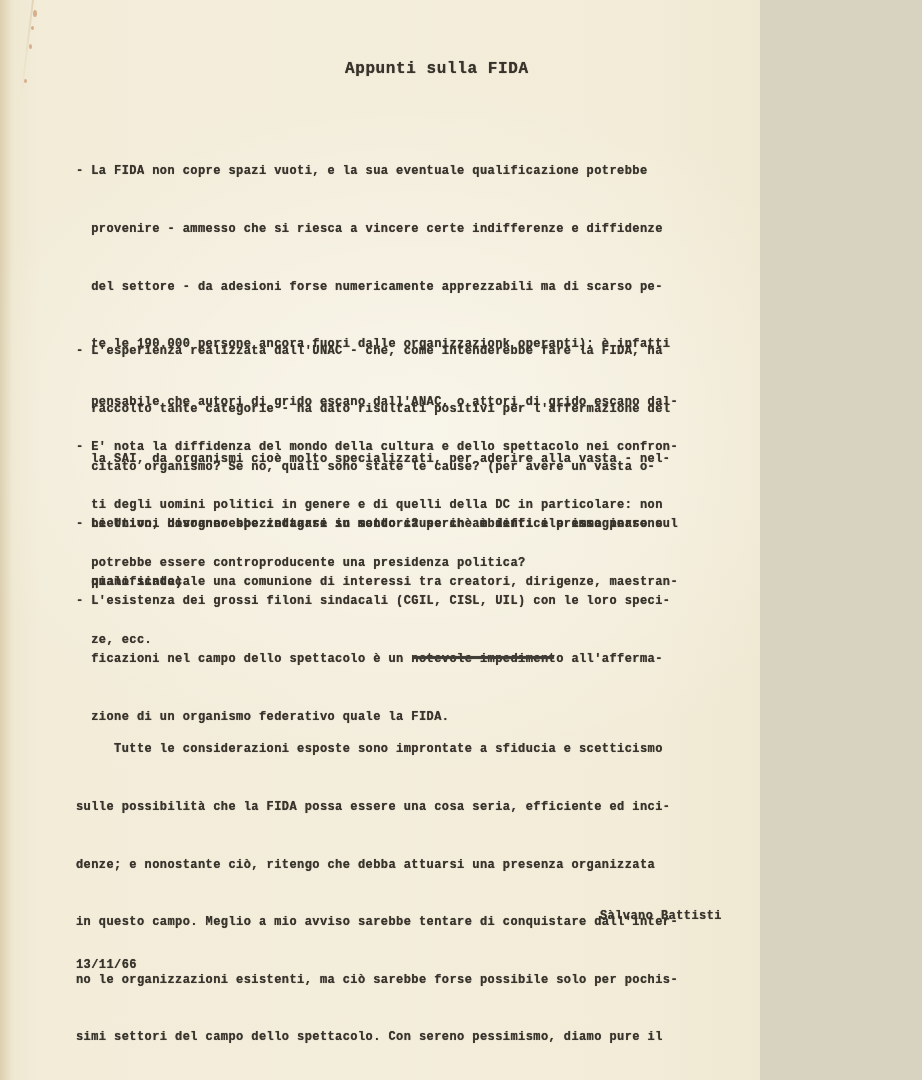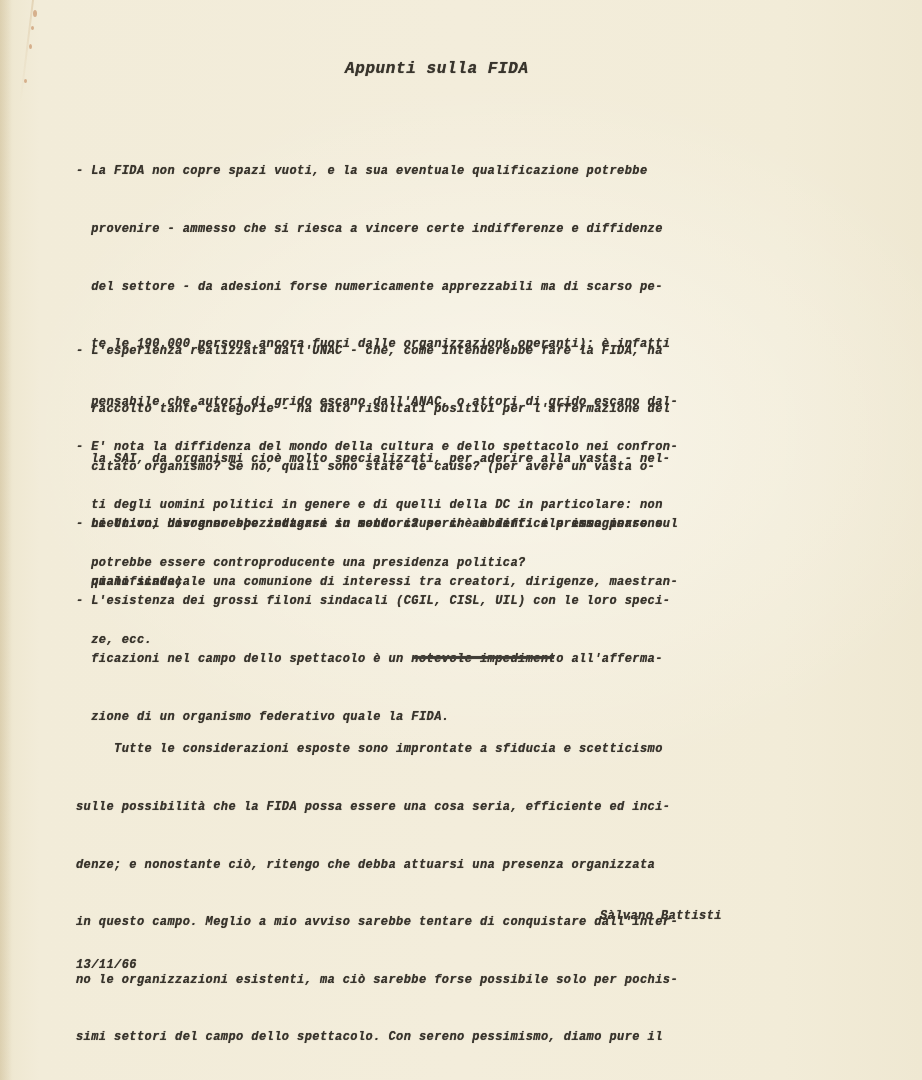--- a/index.html
+++ b/index.html
@@ -2,31 +2,30 @@
 <html><head>
 <meta charset="utf-8">
 <style>
   html, body {
     margin: 0;
     padding: 0;
     background: #d8d2c0;
   }
   .paper {
     position: relative;
-    width: 922px;
+    width: 760px;
     height: 1080px;
     margin: 0;
     overflow: hidden;
     background:
       radial-gradient(ellipse 700px 500px at 55% 40%, rgba(255,255,252,0.45), rgba(255,255,252,0) 70%),
       linear-gradient(90deg, #e9e0c6 0px, #efe8d2 14px, #f2ecd9 40px, #f3eddb 50%, #f2ecd8 85%, #efe8d2 100%),
       #f2ecd9;
     font-family: "Liberation Mono", "DejaVu Sans Mono", monospace;
     color: #38342c;
-    font-style: italic;
   }
   
   .edge-left {
     position: absolute;
     left: 0; top: 0;
     width: 12px; height: 1080px;
     background: linear-gradient(90deg, rgba(190,170,125,0.30), rgba(190,170,125,0.0));
   }
   
   .crease {

